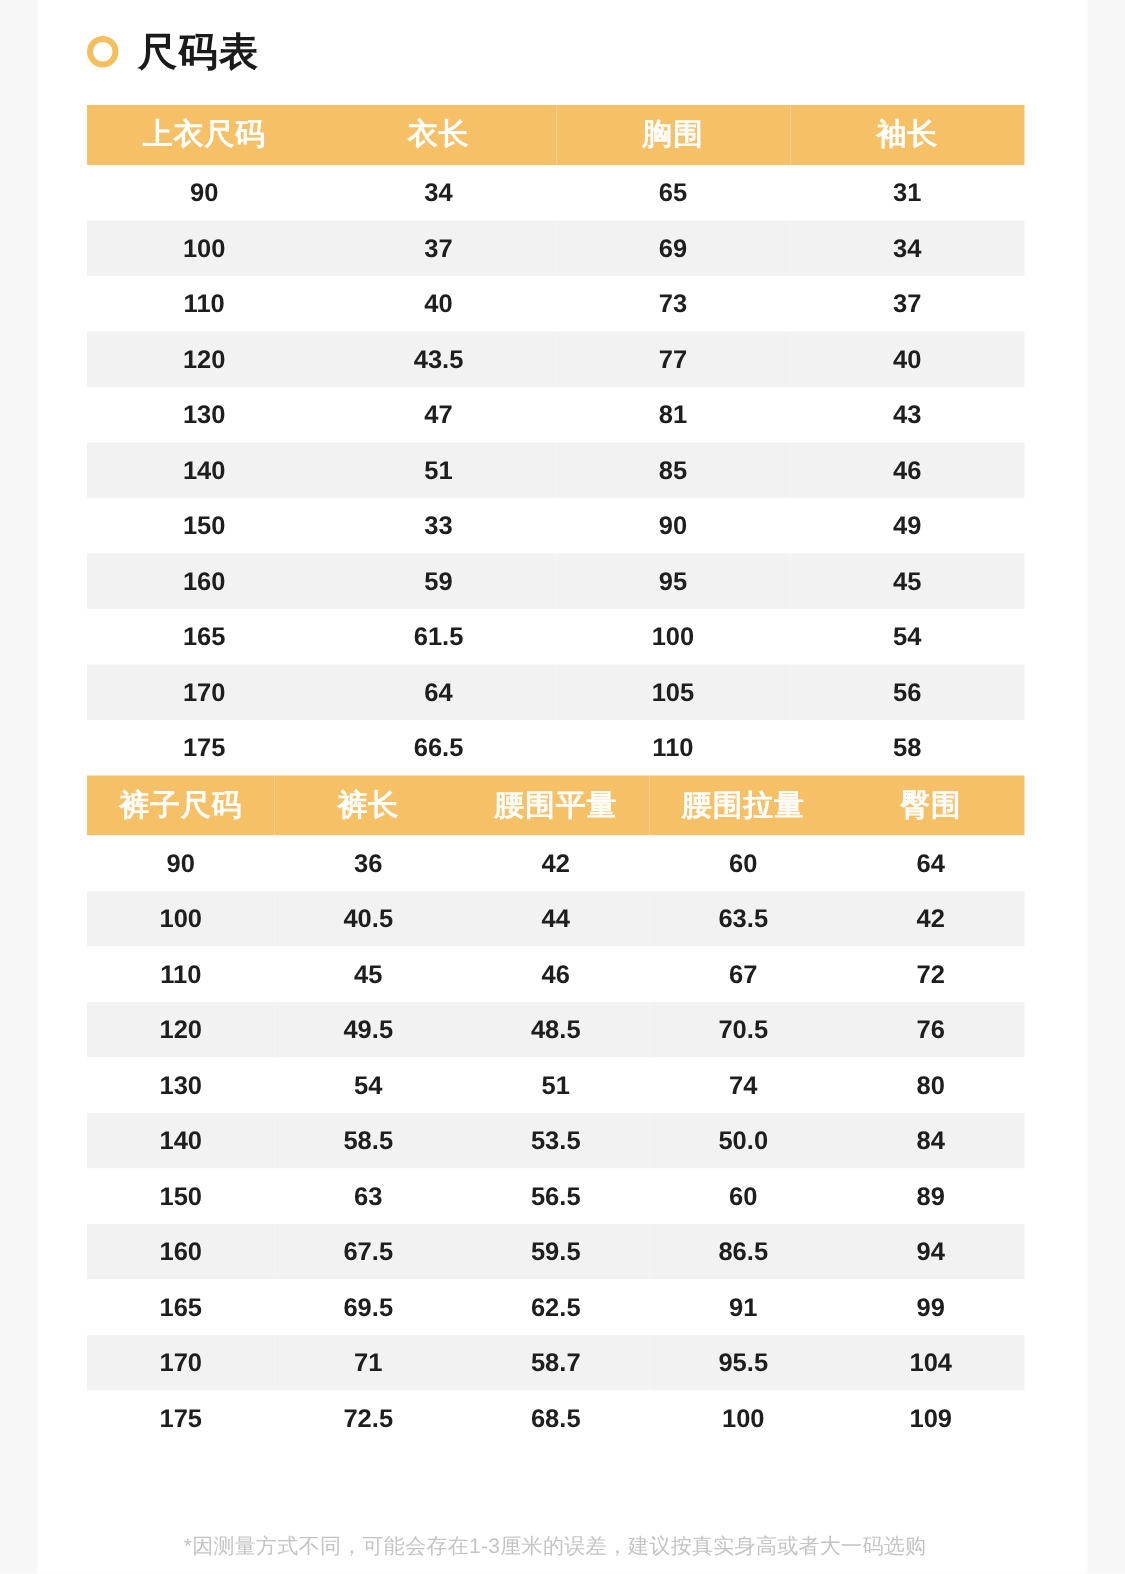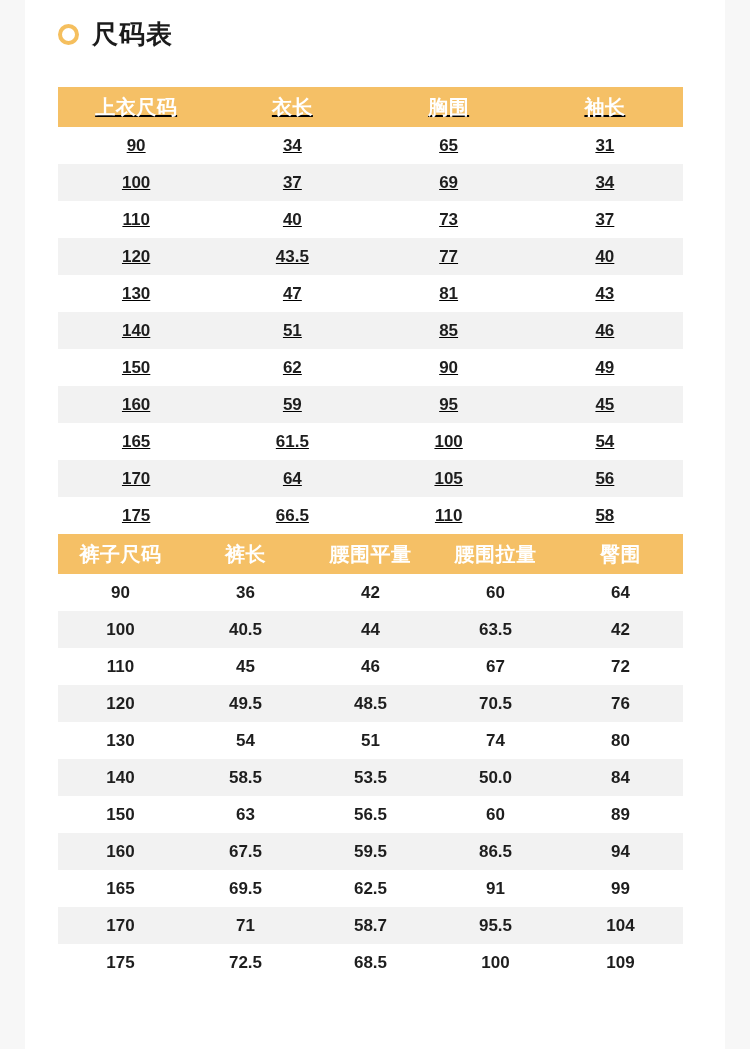--- a/index.html
+++ b/index.html
@@ -51,21 +51,21 @@
     font-weight: 700;
     color: #1b1b1b;
     letter-spacing: 1px;
     line-height: 1;
   }
 
   
   .table-wrap {
     margin: 0 33px;
   }
-  .table-wrap.first { margin-top: 40px; text-decoration: underline; }
+  .table-wrap.first { margin-top: 23px; }
   .table-wrap.second { }
 
   table.size-table {
     width: 625px;
     border-collapse: collapse;
     table-layout: fixed;
   }
   table.size-table th {
     background: #f5c066;
     color: #ffffff;
@@ -158,21 +158,21 @@
               <td>43</td>
             </tr>
             <tr>
               <td>140</td>
               <td>51</td>
               <td>85</td>
               <td>46</td>
             </tr>
             <tr>
               <td>150</td>
-              <td>62</td>
+              <td>33</td>
               <td>90</td>
               <td>49</td>
             </tr>
             <tr>
               <td>160</td>
               <td>59</td>
               <td>95</td>
               <td>45</td>
             </tr>
             <tr>
@@ -283,15 +283,16 @@
               <td>175</td>
               <td>72.5</td>
               <td>68.5</td>
               <td>100</td>
               <td>109</td>
             </tr>
           </tbody>
       </table>
     </div>
 
+    <div class="footnote">*因测量方式不同，可能会存在1-3厘米的误差，建议按真实身高或者大一码选购</div>
 
   </div>
 </div>
 
 </body></html>

